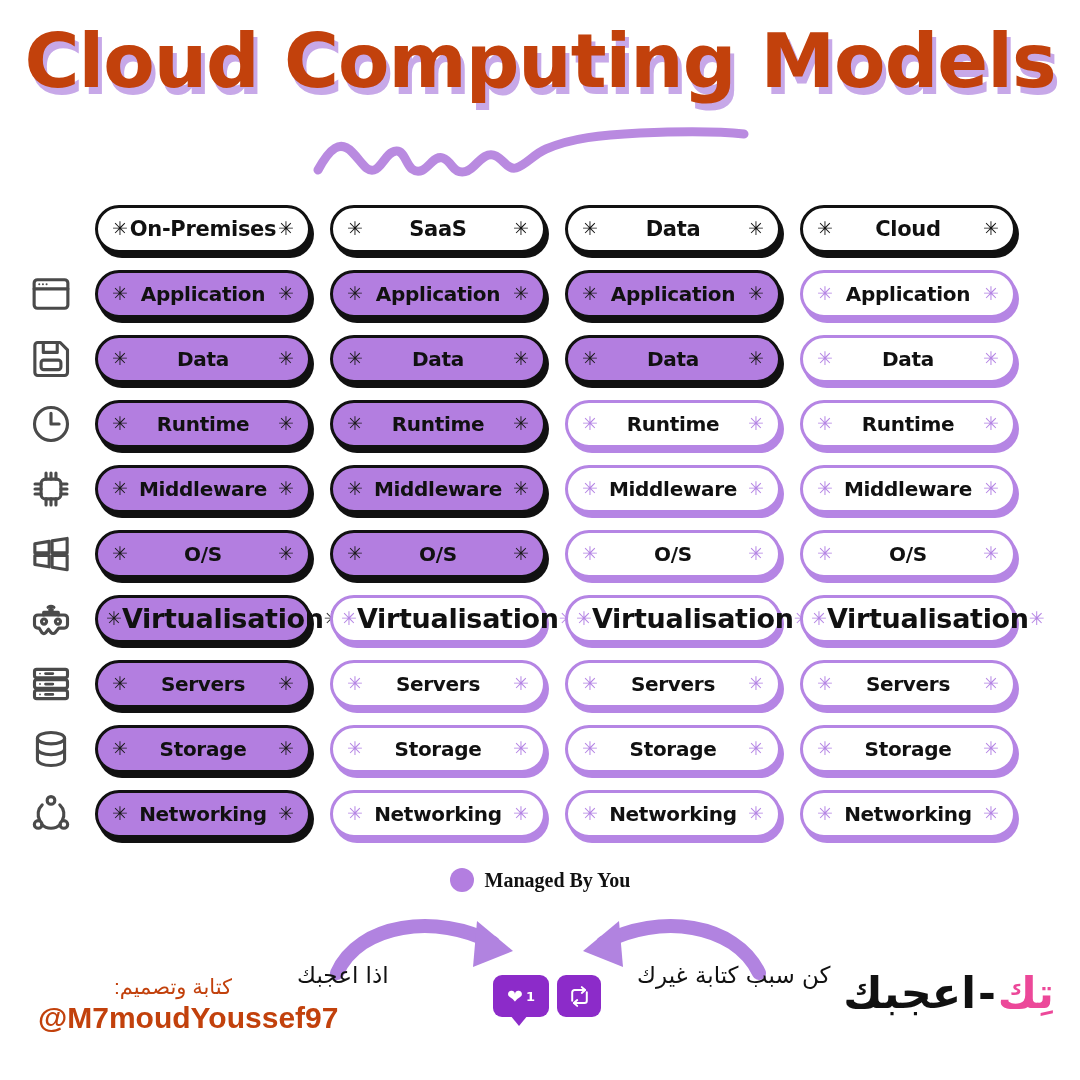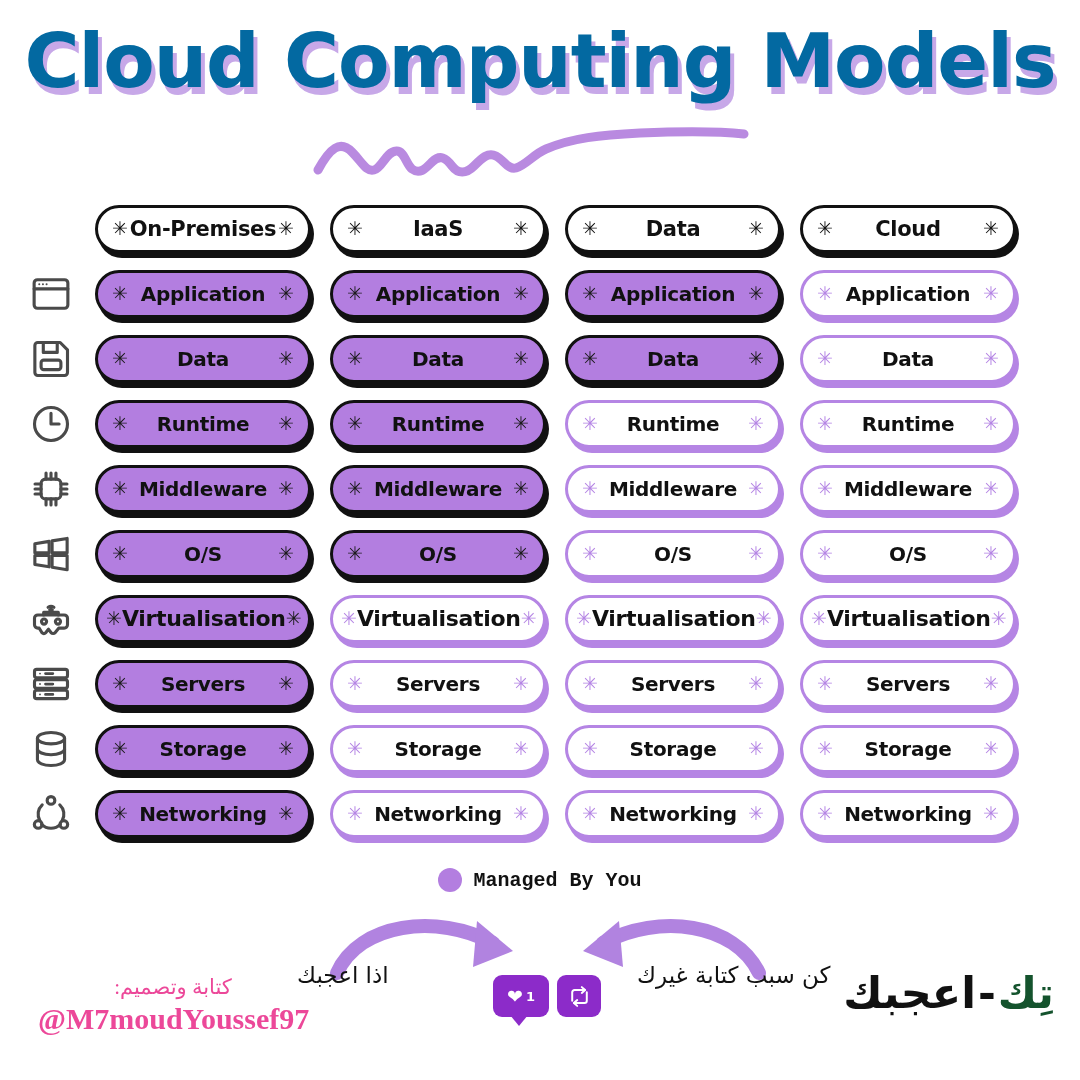--- a/index.html
+++ b/index.html
@@ -8,21 +8,21 @@
     background: #ffffff;
     font-family: "DejaVu Sans", sans-serif;
     overflow: hidden;
   }
   #stage { position: relative; width: 1080px; height: 1080px; }
 
   
   #title-wrap { position: absolute; top: 22px; left: 0; width: 1080px; text-align: center; }
   #page-title {
     font-family: "DejaVu Sans", sans-serif;
-    font-size: 75px; font-weight: 700; color: #0369a1;
+    font-size: 75px; font-weight: 700; color: #c2410c;
     letter-spacing: -1px;
     text-shadow: 4px 7px 0 #c7a8e8;
     line-height: 1.05;
   }
   #title-squiggle { position: absolute; top: 118px; left: 0; width: 1080px; height: 60px; }
 
   
   #grid { position: absolute; top: 196px; left: 0; width: 1080px; }
   .head-row, .body-row { position: relative; height: 65px; }
   .body-row { height: 65px; }
@@ -65,33 +65,33 @@
   .pill.filled .ast { color: #1b1b1b; }
 
   
   .pill.outlined {
     background: #ffffff; border: 3.5px solid #b585e4;
     box-shadow: 3px 5px 0 #b585e4;
   }
   .pill.outlined .ast { color: #b585e4; }
 
   .pill.tight { padding: 0 8px; }
-  .pill.tight .lbl { font-size: 22px; }
+  .pill.tight .lbl { font-size: 27px; }
 
   
   #legend {
     position: absolute; top: 868px; left: 0; width: 1080px;
     display: flex; justify-content: center; align-items: center; gap: 96px;
   }
   .legend-item { display: flex; align-items: center; gap: 11px; }
   .swatch { width: 24px; height: 24px; border-radius: 50%; }
   .swatch.solid { background: #b37ee0; }
   .swatch.hollow { background: #ffffff; border: 3.5px solid #b37ee0; }
   .legend-text {
-    font-family: Liberation Mono, monospace;
+    font-family: Liberation Serif, serif;
     font-size: 20px; font-weight: 600; color: #111111;
   }
 
   
   #footer { position: absolute; top: 915px; left: 7px; width: 1080px; height: 165px; }
   #arrows { position: absolute; top: 0; left: 0; width: 1080px; height: 90px; }
 
   .cta-ar {
     position: absolute;
     font-family: "DejaVu Sans", sans-serif;
@@ -122,35 +122,35 @@
   }
   #handle {
     margin-top: 16px;
     font-family: "DejaVu Sans", sans-serif;
     font-size: 25px; font-weight: 600; color: #111111;
   }
 
   #credit {
     position: absolute; top: 975px; left: 38px; width: 270px;
     text-align: center;
-    font-family: Liberation Serif, serif;
-    color: #ec4899;
+    font-family: Liberation Sans, sans-serif;
+    color: #c2410c;
   }
   #credit-ar { font-size: 21px; direction: rtl; }
   #credit-handle { font-size: 30px; font-weight: 600; margin-top: 2px; }
 
   #brand {
     position: absolute; top: 968px; right: 26px;
     font-family: "DejaVu Sans", sans-serif;
     font-size: 43px; font-weight: 700; direction: rtl;
     display: flex; align-items: baseline; gap: 2px;
   }
   #brand .b-dark { color: #111111; }
   #brand .b-sep  { color: #111111; }
-  #brand .b-purple { color: #14532d; }
+  #brand .b-purple { color: #ec4899; }
 </style>
 </head>
 <body>
 
 <div id="stage">
 
   <div id="title-wrap">
     <div id="page-title">Cloud Computing Models</div>
   </div>
   <svg id="title-squiggle" viewBox="0 0 1080 60">
@@ -161,21 +161,21 @@
 
   <div id="grid">
     <div class="head-row" id="header-row">
         <div class="pill head" style="left: 95px;">
           <span class="ast">✳</span>
           <span class="lbl">On-Premises</span>
           <span class="ast">✳</span>
         </div>
         <div class="pill head" style="left: 330px;">
           <span class="ast">✳</span>
-          <span class="lbl">IaaS</span>
+          <span class="lbl">SaaS</span>
           <span class="ast">✳</span>
         </div>
         <div class="pill head" style="left: 565px;">
           <span class="ast">✳</span>
           <span class="lbl">Data</span>
           <span class="ast">✳</span>
         </div>
         <div class="pill head" style="left: 800px;">
           <span class="ast">✳</span>
           <span class="lbl">Cloud</span>

